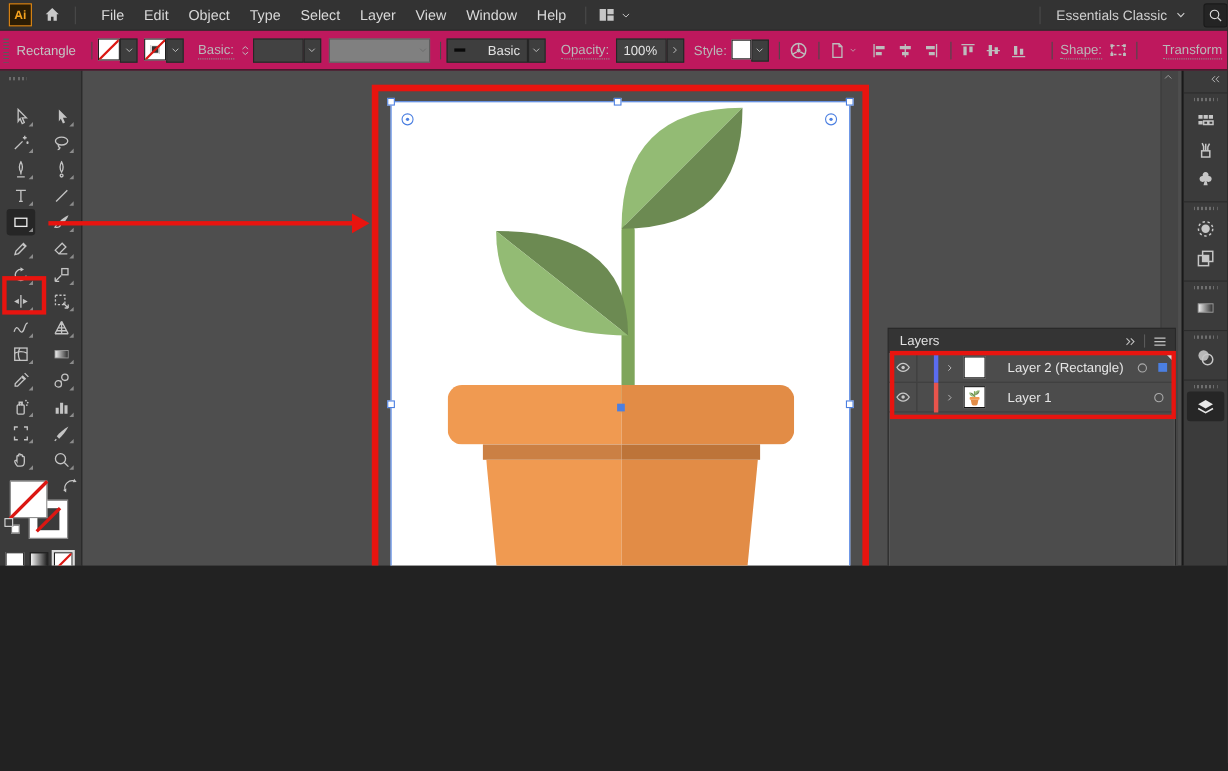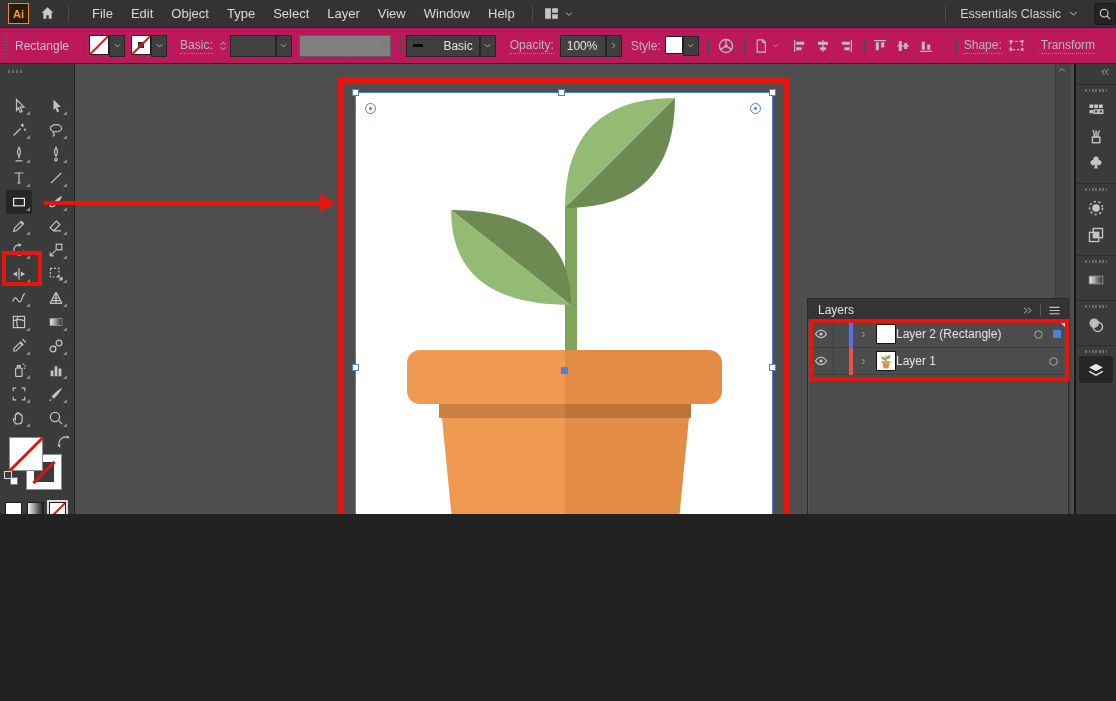--- a/index.html
+++ b/index.html
@@ -103,21 +103,21 @@
   #layers-panel { position:absolute; left:732px; top:234px; width:262px; height:350px; background:#3A3A3A; border:1px solid #282828; display:flex; flex-direction:column; z-index:5; }
   #lp-header { height:22px; display:flex; align-items:center; background:#343434; color:#E2E2E2; }
   #lp-header .tab { padding-left:10px; font-size:12px; }
   #lp-header .hicons { margin-left:auto; display:flex; align-items:center; gap:6px; padding-right:6px; color:#C2C2C2; }
   #layers-list { flex:1; background:#4C4C4C; box-shadow:inset 0 0 0 1px #565656; display:flex; flex-direction:column; }
   .layer-row { height:27px; display:flex; align-items:center; border-bottom:1px solid #3E3E3E; position:relative; }
   .layer-row .eye { width:26px; align-self:stretch; display:flex; align-items:center; justify-content:center; border-right:1px solid #3E3E3E; color:#C8C8C8; }
   .layer-row .cbar { width:4px; height:27px; margin-left:15px; }
   .layer-row .exp { margin-left:5px; color:#C0C0C0; }
   .layer-row .thumb { width:20px; height:20px; margin-left:7px; background:#fff; border:1px solid #141414; overflow:hidden; }
-  .layer-row .lname { margin-left:0; font-size:12px; color:#E6E6E6; white-space:nowrap; }
+  .layer-row .lname { margin-left:20px; font-size:12px; color:#E6E6E6; white-space:nowrap; }
   .layer-row .target { margin-left:auto; margin-right:8px; color:#ABABAB; }
   .layer-row .selbox { width:8px; height:8px; background:var(--sel,#4B7FE1); margin-right:7px; }
   .layer-row .corner { position:absolute; right:0; top:0; border-top:9px solid #D8D8D8; border-left:9px solid transparent; }
   #lp-bottom { height:24px; background:#3E3E3E; border-top:1px solid #2C2C2C; display:flex; align-items:center; }
   #lp-status { font-size:11.5px; color:#C9C9C9; padding-left:8px; }
   #lp-actions { display:flex; gap:11px; margin-left:26px; color:#A4A4A4; }
   #panel-grip { position:absolute; left:732px; top:586px; width:262px; height:8px; background:#343434; z-index:5; display:flex; align-items:center; justify-content:center; }
   #panel-grip div { width:44px; height:4px; background:repeating-linear-gradient(90deg,#787878 0 2px,transparent 2px 4px); }
   #panel-stub { position:absolute; left:732px; top:594px; width:262px; height:13px; background:#4A4A4A; z-index:5; }
 
@@ -348,21 +348,21 @@
       </div>
     <div class="vdiv" style="margin-left:15px"></div>
     <span class="cb-label dotted" style="margin-left:7px">Shape:</span>
     <span class="cb-ic" style="margin-left:6px">
         <svg class="ic" viewBox="0 0 16 16" style="width:17px;height:17px">
           <rect x="2.6" y="4.2" width="10.8" height="7.6" stroke-dasharray="2.4 1.8"></rect>
           <path class="f" d="M1.4 3h2.4v2.4H1.4zM12.2 3h2.4v2.4h-2.4zM1.4 10.6h2.4V13H1.4zM12.2 10.6h2.4V13h-2.4z"></path>
         </svg>
       </span>
     <div class="vdiv" style="margin-left:8px"></div>
-    <span class="cb-label dotted" style="margin-left:7px">Transform</span>
+    <span class="cb-label dotted" style="margin-left:23px">Transform</span>
   </div>
 
   <div id="main">
 
     <div id="toolbar">
       <div id="toolbar-grip">
           <div></div>
         </div>
       <div id="tool-grid">
           <div class="tool">

